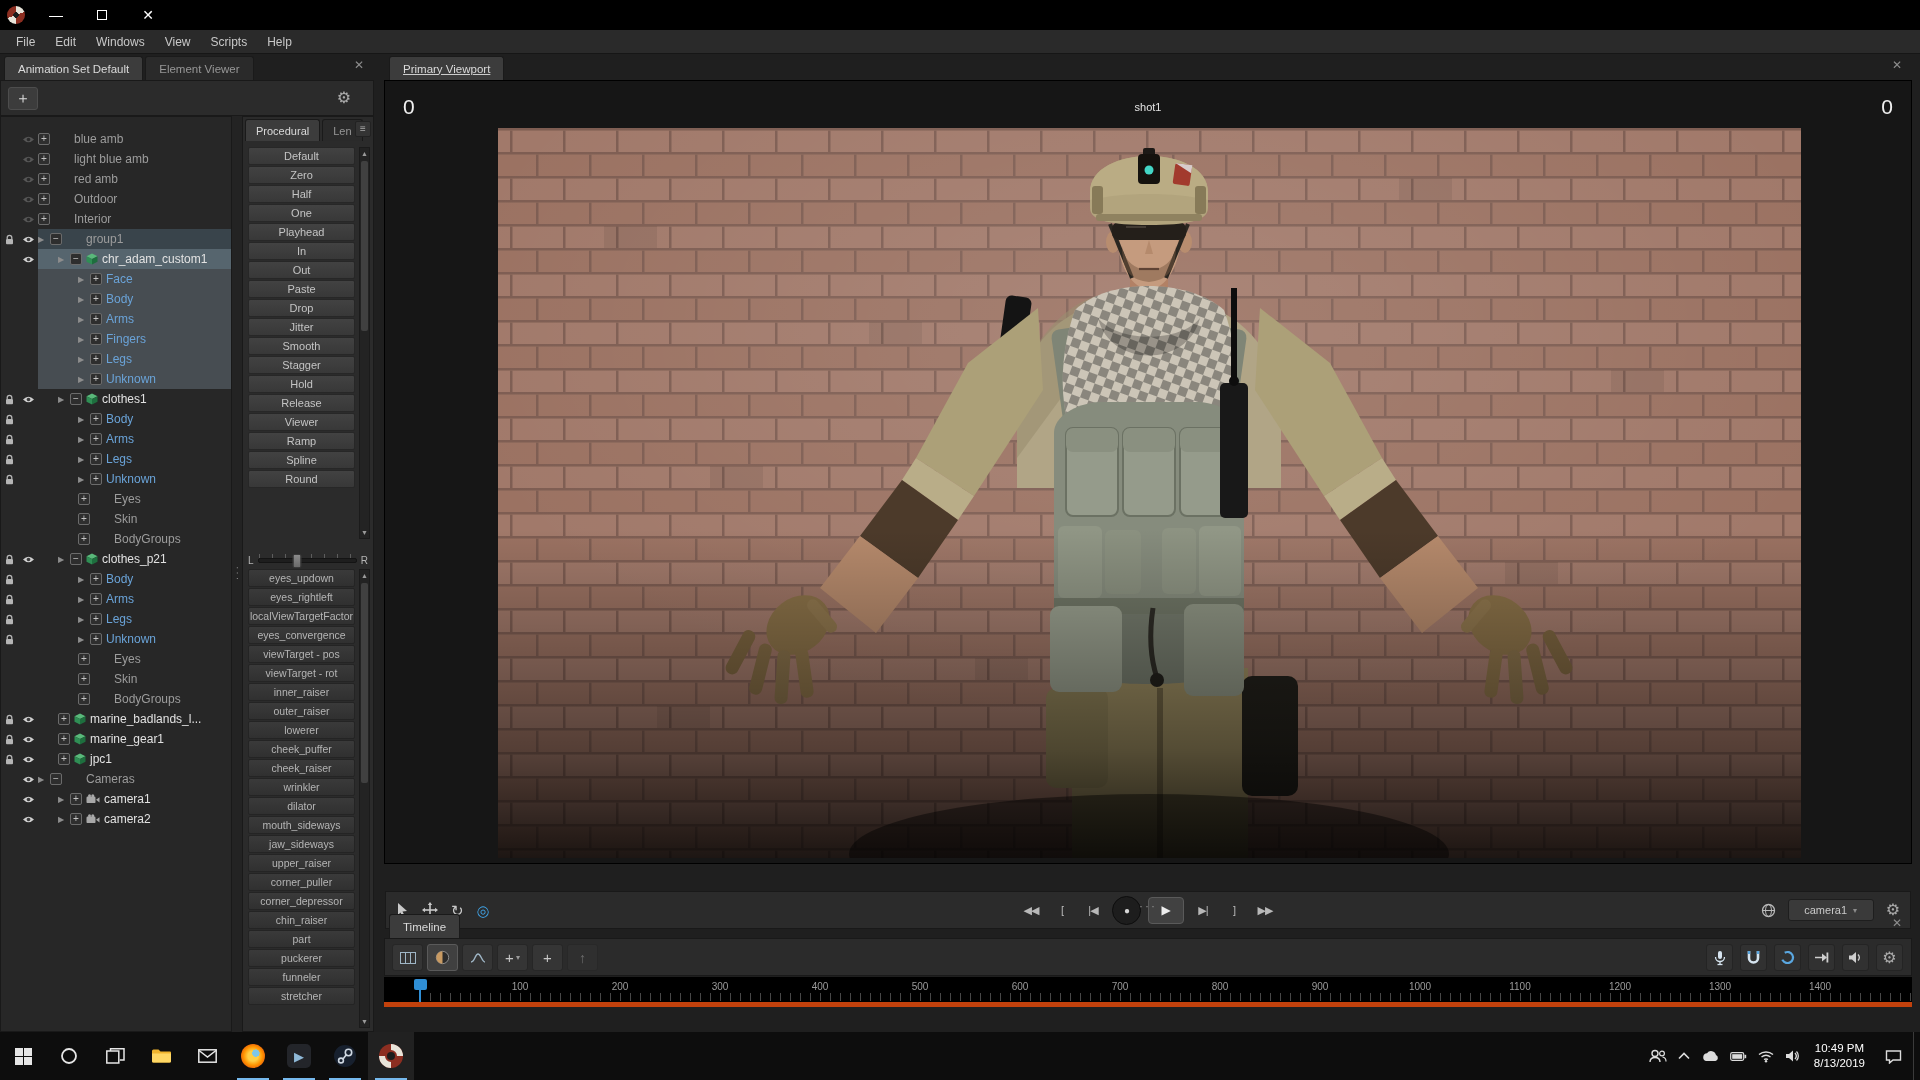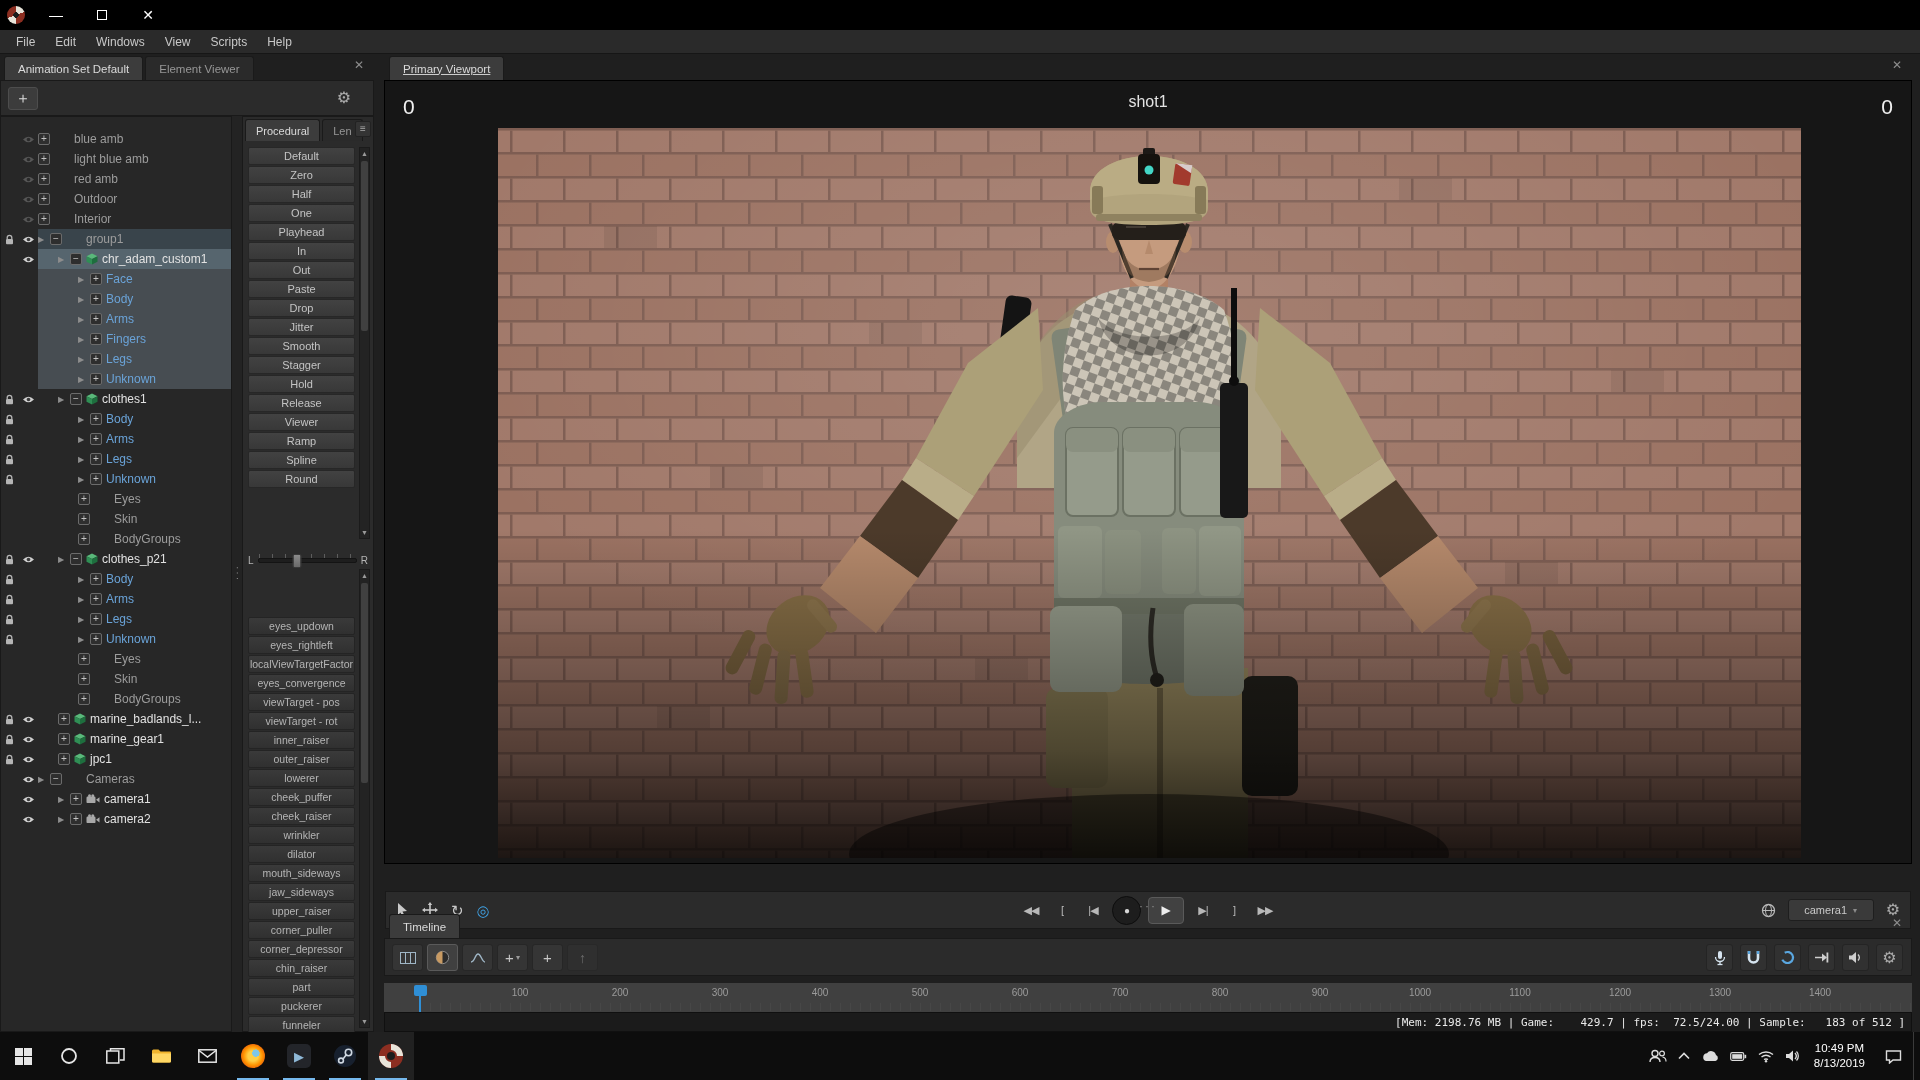--- a/index.html
+++ b/index.html
@@ -62,32 +62,32 @@
   .sbar{position:absolute;width:11px;background:#232323;border:1px solid #1b1b1b;}
   .sbar .up,.sbar .down{position:absolute;left:0;width:100%;height:11px;color:#9a9a9a;font-size:7px;line-height:11px;text-align:center;}
   .sbar .up{top:0;}
   .sbar .down{bottom:0;}
   .sbar .thumb{position:absolute;left:1px;right:1px;background:#404040;border-radius:2px;}
   .balance{position:absolute;top:433px;left:5px;right:5px;height:20px;display:flex;align-items:center;gap:4px;}
   .balance .bl,.balance .br{font-size:10px;color:#b5b5b5;}
   .btrack{position:relative;flex:1;height:5px;background:#1e1e1e;border:1px solid #141414;border-radius:2px;}
   .bticks{position:absolute;top:-5px;left:0;right:0;height:4px;background:repeating-linear-gradient(90deg,#5d5d5d 0 1px,transparent 1px 13px);}
   .bhandle{position:absolute;top:-5px;width:9px;height:14px;background:linear-gradient(#8a8a8a,#6a6a6a);border:1px solid #3a3a3a;border-radius:2px;transform:translateX(-50%);}
-  .slider-list{position:absolute;top:452px;left:5px;right:18px;margin-top:48px;}
+  .slider-list{position:absolute;top:452px;left:5px;right:18px;}
   .slider-row{height:18px;margin-bottom:1px;background:linear-gradient(#3a3a3a,#303030);border:1px solid #242424;border-radius:2px;display:flex;align-items:center;justify-content:center;}
   .slider-row span{font-size:10.5px;color:#b5b5b5;white-space:nowrap;}
 
   
   .right-area{position:absolute;left:384px;top:0;right:8px;bottom:0;}
   .vp-tabs{position:absolute;top:0;left:0;right:0;height:26px;display:flex;align-items:flex-end;padding-left:5px;text-decoration:underline;}
   .vp-body{position:absolute;top:26px;left:0;right:0;height:784px;background:#161616;border:1px solid #000;}
   .render{position:absolute;left:113px;top:47px;width:1303px;height:730px;background:#000;}
   .render svg{display:block;}
   .ov-camera{position:absolute;top:14px;left:0;width:100%;text-align:center;font-size:11px;color:#e3e3e3;}
-  .ov-shot{position:absolute;top:12px;left:0;width:100%;text-align:center;font-size:16px;color:#e3e3e3;}
+  .ov-shot{position:absolute;top:20px;left:0;width:100%;text-align:center;font-size:11px;color:#e3e3e3;}
   .ov-zero{position:absolute;top:14px;font-size:21px;color:#f0f0f0;}
   .ov-zero.l{left:18px;}
   .ov-zero.r{right:18px;}
   .vp-playbar{position:absolute;top:810px;left:0;right:0;height:38px;background:#2b2b2b;border:1px solid #191919;}
   .tools{position:absolute;left:10px;top:0;height:100%;display:flex;align-items:center;gap:13px;}
   .vp-tool{display:flex;align-items:center;}
   .g14{font-size:15px;color:#c9c9c9;line-height:15px;}
   .blue{color:#3f9fe0;}
   .transport{position:absolute;left:50%;top:0;height:100%;transform:translateX(-50%);display:flex;align-items:center;gap:7px;}
   .t-btn{min-width:24px;height:24px;color:#b8b8b8;font-size:11px;letter-spacing:-1px;text-align:center;}
@@ -105,21 +105,21 @@
   .tl-toolbar{position:absolute;top:26px;left:0;right:0;height:38px;background:#2b2b2b;border:1px solid #191919;}
   .tl-left{position:absolute;left:7px;top:5px;display:flex;gap:4px;}
   .tl-btn{width:31px;height:27px;background:#353535;border:1px solid #262626;border-radius:3px;display:flex;align-items:center;justify-content:center;gap:2px;}
   .tl-btn.active{background:#404040;border-color:#5a5a5a;}
   .tl-btn.disabled{opacity:.45;}
   .tl-btn .plus{font-size:15px;color:#c6c6c6;line-height:15px;}
   .tl-btn .dd{font-size:8px;color:#999;}
   .tl-btn .up-glyph{font-size:14px;color:#bbb;}
   .tl-right{position:absolute;right:8px;top:5px;display:flex;gap:7px;}
   .tl-ic{width:27px;height:27px;background:#313131;border:1px solid #242424;border-radius:3px;display:flex;align-items:center;justify-content:center;}
-  .ruler{position:absolute;top:71px;left:0;right:0;height:30px;background:#404040;border-bottom:1px solid #c2410c;}
+  .ruler{position:absolute;top:65px;left:0;right:0;height:30px;background:#000000;border-bottom:5px solid #c2410c;}
   .ruler-num{position:absolute;top:4px;transform:translateX(-50%);font-size:10px;color:#9b9b9b;}
   .ruler-ticks{position:absolute;left:36px;right:0;bottom:1px;height:8px;background:repeating-linear-gradient(90deg,#474747 0 1px,transparent 1px 10px);}
   .playhead{position:absolute;left:30px;top:2px;width:13px;height:11px;background:#2f8fd6;border-radius:2px;}
   .playhead-line{position:absolute;left:35px;top:2px;bottom:0;width:2px;background:#2f8fd6;}
   .tl-status{position:absolute;left:0;right:0;bottom:0;height:20px;background:#1b1b1b;border:1px solid #101010;display:flex;align-items:center;justify-content:flex-end;padding-right:6px;}
   .tl-status span{font-family:"DejaVu Sans Mono",monospace;font-size:11px;color:#eaeaea;white-space:pre;}
 
   
   .taskbar{position:absolute;left:0;right:0;bottom:0;height:48px;background:#0d0d0d;display:flex;align-items:center;}
   .tb-btn{width:46px;height:48px;display:flex;align-items:center;justify-content:center;position:relative;}
@@ -1093,23 +1093,20 @@
           <span class="ruler-num" style="left: 636px;">600</span>
           <span class="ruler-num" style="left: 736px;">700</span>
           <span class="ruler-num" style="left: 836px;">800</span>
           <span class="ruler-num" style="left: 936px;">900</span>
           <span class="ruler-num" style="left: 1036px;">1000</span>
           <span class="ruler-num" style="left: 1136px;">1100</span>
           <span class="ruler-num" style="left: 1236px;">1200</span>
           <span class="ruler-num" style="left: 1336px;">1300</span>
           <span class="ruler-num" style="left: 1436px;">1400</span>
         </div>
-      <div class="tl-status">
-        <span>[Mem: 2198.76 MB | Game:    429.7 | fps:  72.5/24.00 | Sample:   183 of 512 ]</span>
-      </div>
     </div>
   </div>
 </div>
 
 <div class="taskbar">
   <div id="tb-apps" style="display:flex;">
       <div class="tb-btn">
         <svg width="17" height="17">
           <rect width="8" height="8" fill="#e6e6e6"></rect>
           <rect x="9" width="8" height="8" fill="#e6e6e6"></rect>

